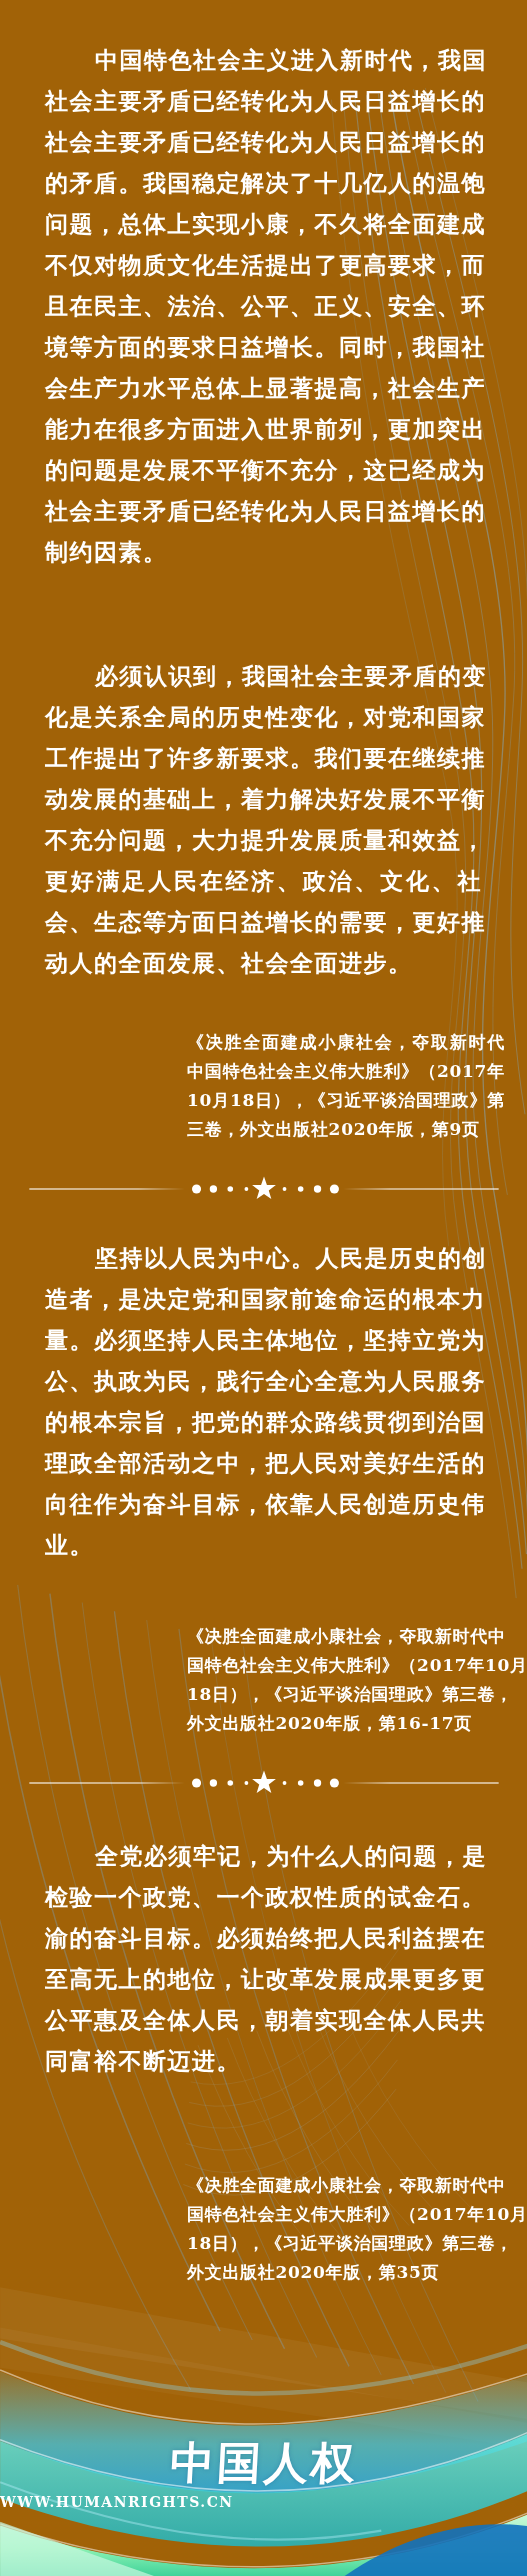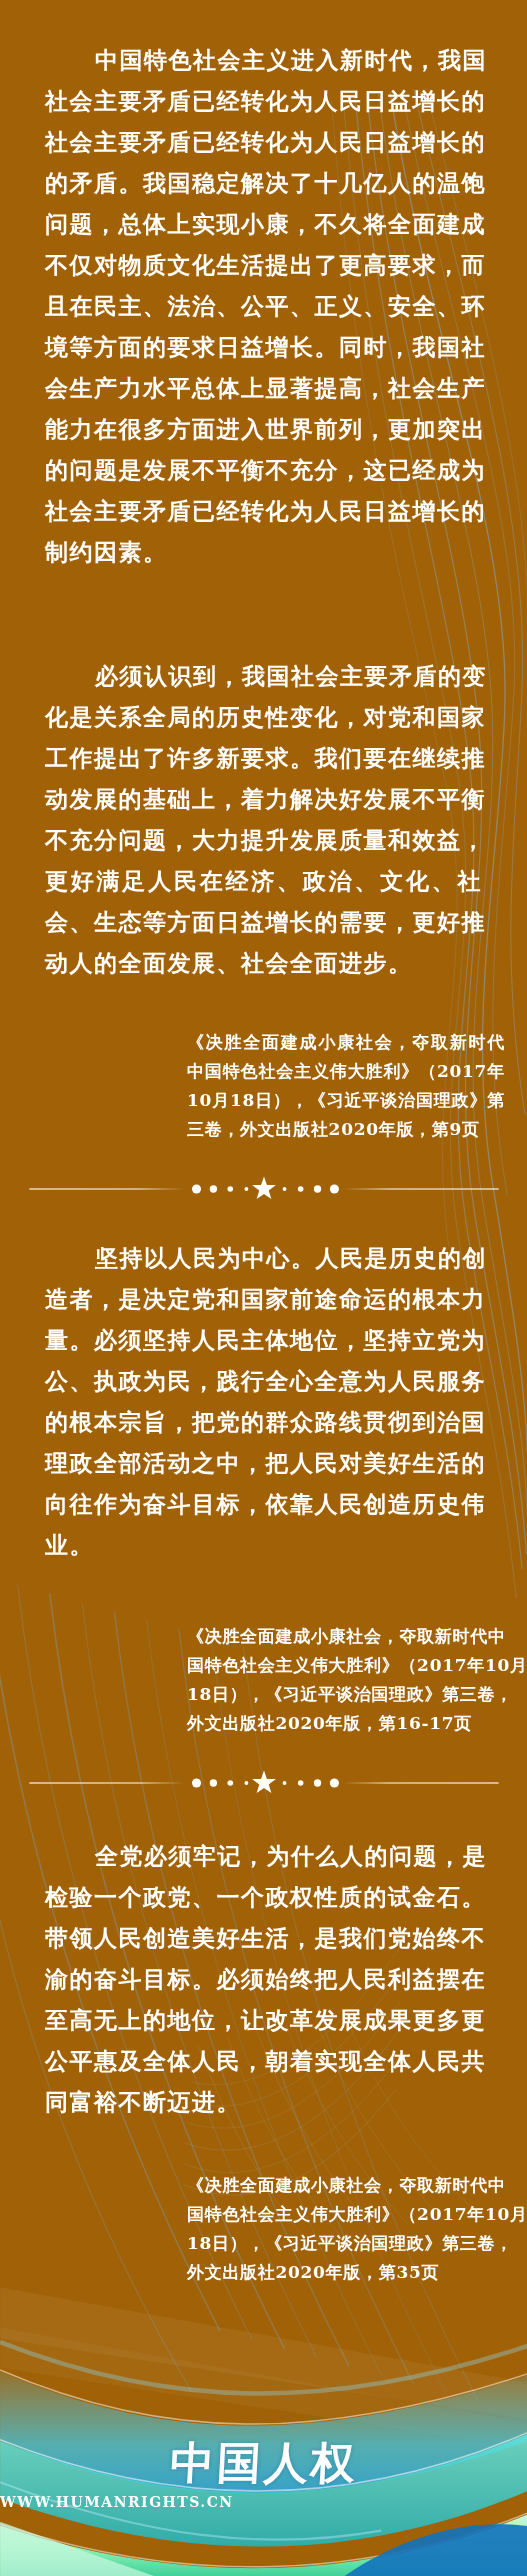--- a/index.html
+++ b/index.html
@@ -215,21 +215,20 @@
         <circle cx="433" cy="30" r="5"></circle>
           <circle cx="456" cy="30" r="6.2"></circle>
       </g>
       <polygon fill="#ffffff" points="360,13 364,24.5 376.2,24.7 366.5,32.1 370,43.8 360,36.8 350,43.8 353.5,32.1 343.8,24.7 356,24.5"></polygon>
     </svg>
   </div>
 
   <section class="para" style="top:1835px">
     <div class="ln first">全党必须牢记，为什么人的问题，是</div>
     <div class="ln">检验一个政党、一个政权性质的试金石。</div>
-    <div class="ln">带领人民创造美好生活，是我们党始终不</div>
     <div class="ln">渝的奋斗目标。必须始终把人民利益摆在</div>
     <div class="ln">至高无上的地位，让改革发展成果更多更</div>
     <div class="ln">公平惠及全体人民，朝着实现全体人民共</div>
     <div class="ln last">同富裕不断迈进。</div>
   </section>
 
   <section class="cite" style="top:2171px">
     <div class="ln">《决胜全面建成小康社会，夺取新时代中</div>
     <div class="ln">国特色社会主义伟大胜利》（2017年10月</div>
     <div class="ln">18日），《习近平谈治国理政》第三卷，</div>

